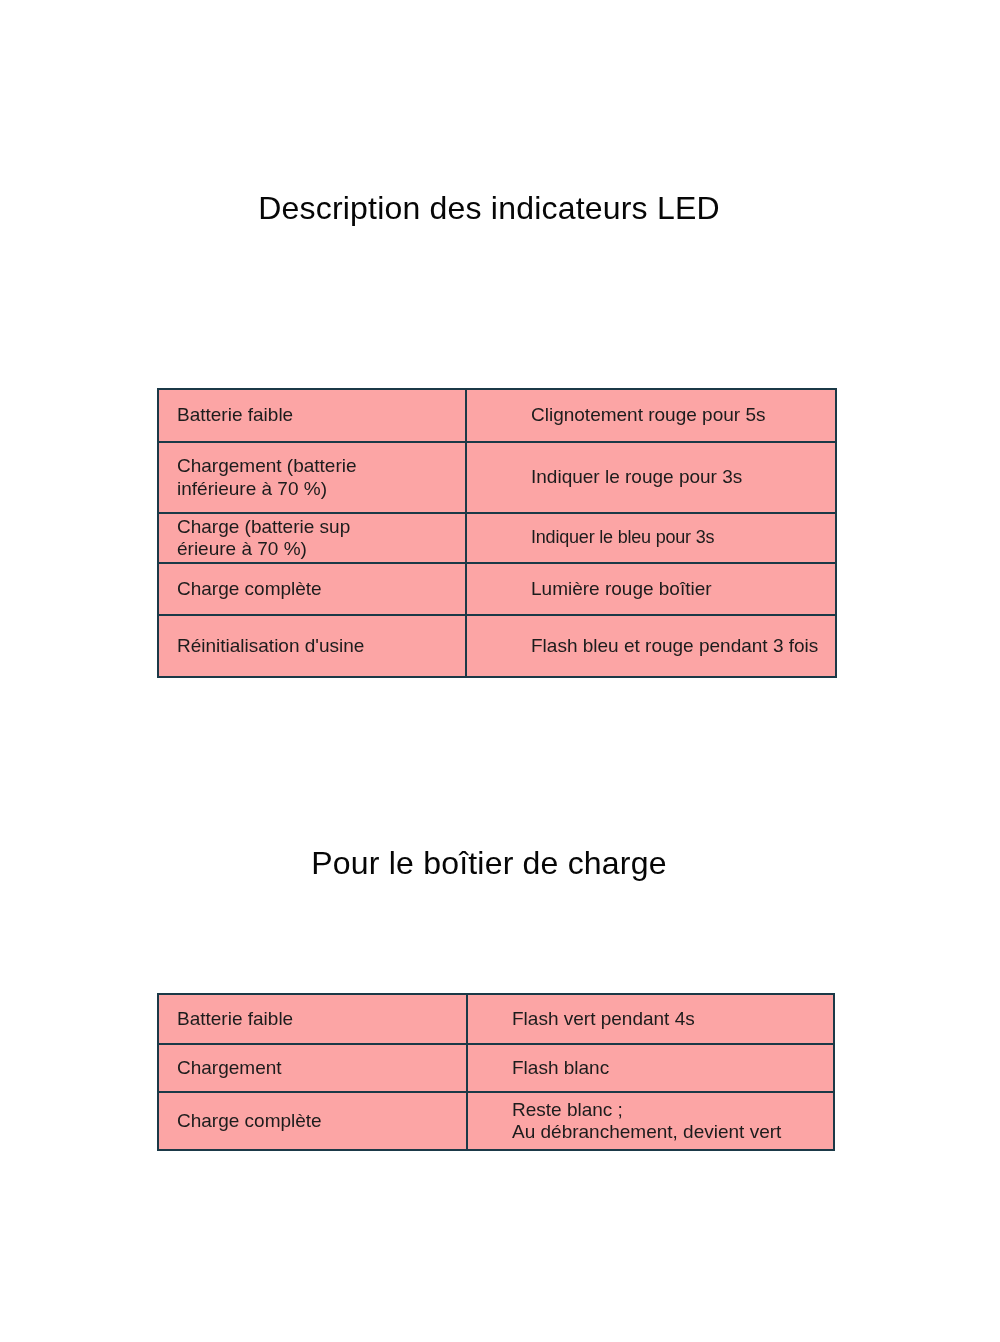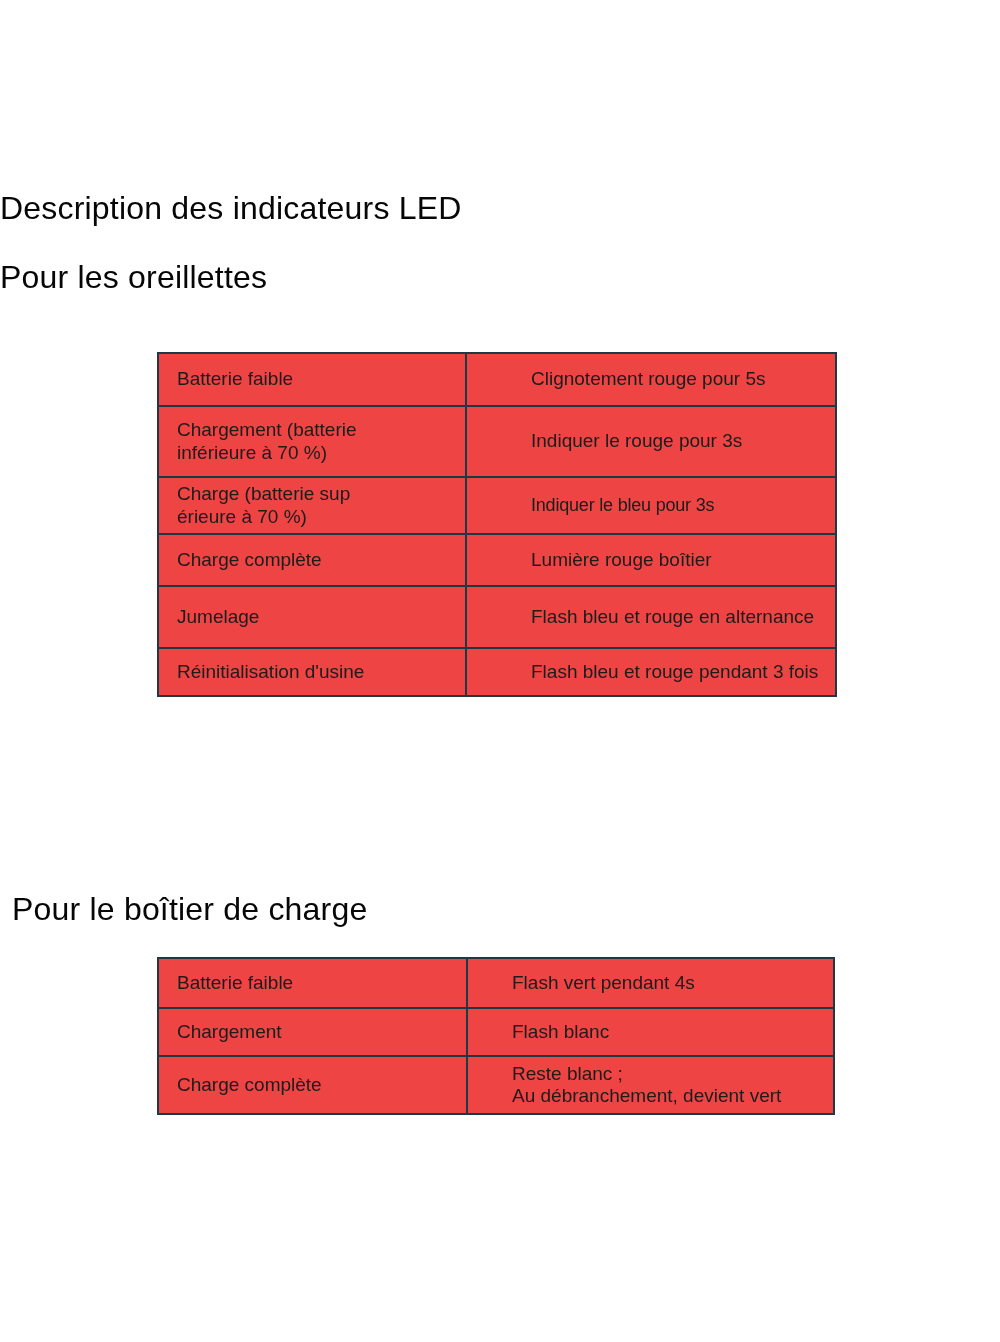--- a/index.html
+++ b/index.html
@@ -13,54 +13,55 @@
     height:1342px;
     background:#ffffff;
     font-family:"Liberation Sans", sans-serif;
     color:var(--text);
     overflow:hidden;
   }
   .title{
     position:absolute;
     left:0;
     width:978px;
-    text-align:left;
+    text-align:center;
     font-size:32px;
     line-height:1.05;
     color:#060606;
     letter-spacing:0.2px;
   }
   .title-main{top:192px;}
   .title-earbuds{top:261px;}
-  .title-case{top:893px;margin-left:12px;}
+  .title-case{top:847px;}
 
   table.ind{
     position:absolute;
     border-collapse:collapse;
     table-layout:fixed;
-    background:#ef4444;
+    background:#fca5a5;
+    margin-top:36px;
   }
   table.ind td{
     border:2px solid var(--border);
     font-size:19px;
     line-height:1.18;
     vertical-align:middle;
     white-space:pre-line;
     padding:0;
     color:var(--text);
   }
   
   #t1{left:157px;top:352px;width:678px;}
   #t1 col.c-state{width:308px;}
   #t1 col.c-ind{width:370px;}
   #t1 td.state{padding-left:18px;padding-right:10px;}
   #t1 td.ind{padding-left:64px;padding-right:8px;}
   #t1 tr:nth-child(1){height:53px;}
   #t1 tr:nth-child(2){height:71px;}
-  #t1 tr:nth-child(3){height:57px;}
+  #t1 tr:nth-child(3){height:50px;}
   #t1 tr:nth-child(4){height:52px;}
   #t1 tr:nth-child(5){height:62px;}
   #t1 tr:nth-child(6){height:48px;}
   
   #t2{left:157px;top:957px;width:676px;}
   #t2 col.c-state{width:309px;}
   #t2 col.c-ind{width:367px;}
   #t2 td.state{padding-left:18px;padding-right:10px;}
   #t2 td.ind{padding-left:44px;padding-right:8px;}
   #t2 tr:nth-child(1){height:50px;}
@@ -72,21 +73,20 @@
     font-size:18px !important;
     letter-spacing:-0.2px;
   }
 </style>
 </head>
 <body>
 
 <div class="page">
 
   <div class="title title-main">Description des indicateurs LED</div>
-  <div class="title title-earbuds">Pour les oreillettes</div>
 
   <table class="ind" id="t1">
     <colgroup>
         <col class="c-state">
         <col class="c-ind">
       </colgroup>
     <tbody>
       <tr>
         <td class="state">Batterie faible</td>
         <td class="ind">Clignotement rouge pour 5s</td>
@@ -97,24 +97,20 @@
         <td class="ind">Indiquer le rouge pour 3s</td>
       </tr>
       <tr>
         <td class="state">Charge (batterie sup
 érieure à 70 %)</td>
         <td class="ind alt-font">Indiquer le bleu pour 3s</td>
       </tr>
       <tr>
         <td class="state">Charge complète</td>
         <td class="ind">Lumière rouge boîtier</td>
-      </tr>
-      <tr>
-        <td class="state">Jumelage</td>
-        <td class="ind">Flash bleu et rouge en alternance</td>
       </tr>
       <tr>
         <td class="state">Réinitialisation d'usine</td>
         <td class="ind">Flash bleu et rouge pendant 3 fois</td>
       </tr>
     </tbody>
   </table>
 
   <div class="title title-case">Pour le boîtier de charge</div>
 

